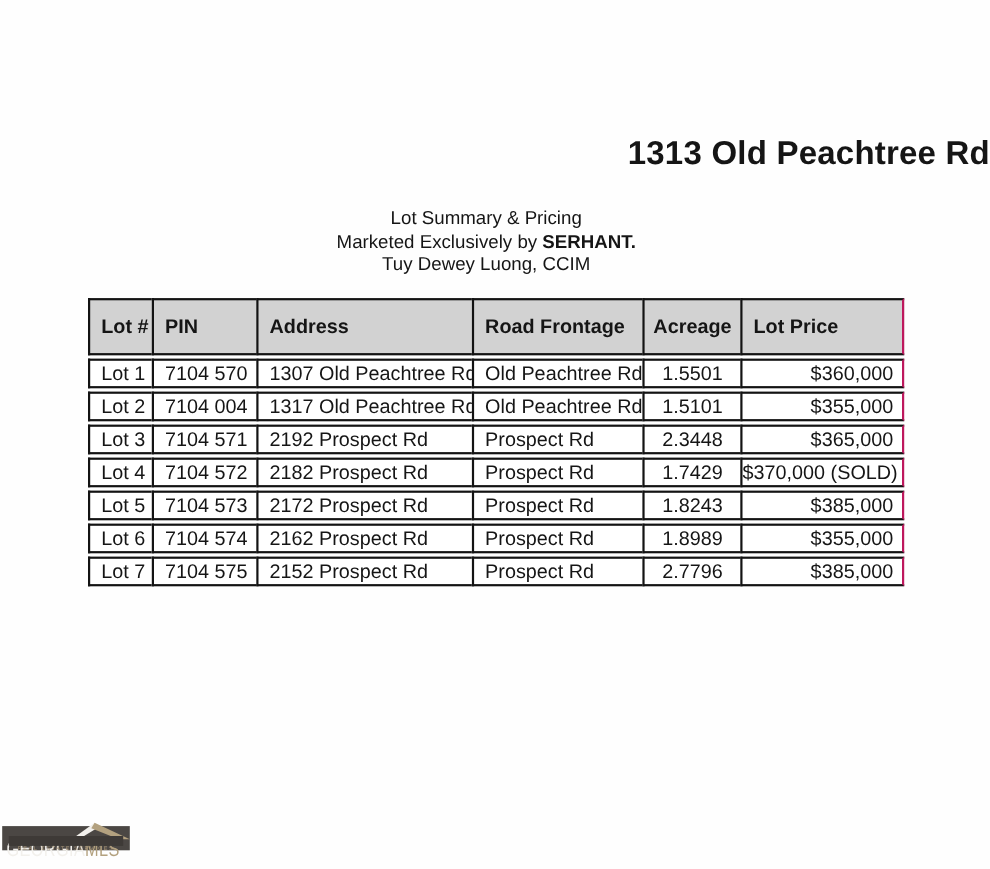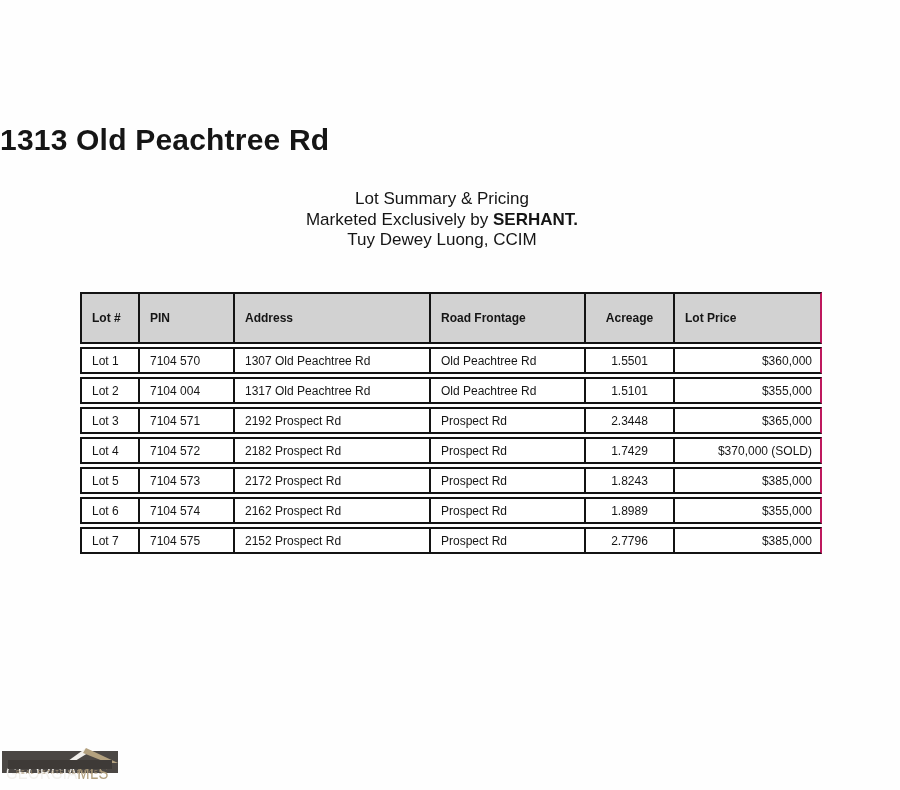--- a/index.html
+++ b/index.html
@@ -15,46 +15,46 @@
     height: 790px;
     background: #fefefe;
     overflow: hidden;
   }
   
   .doc-title {
     position: absolute;
     top: 123px;
     left: 0;
     width: 900px;
-    text-align: left;
+    text-align: right;
     font-size: 30px;
     line-height: 34px;
     font-weight: bold;
     letter-spacing: 0.2px;
   }
   .doc-subtitle {
     position: absolute;
     top: 189px;
     left: 0;
     width: 884px;
     text-align: center;
     font-size: 17px;
     line-height: 20.5px;
   }
   .doc-subtitle .bold { font-weight: bold; }
   
   table.lots {
     position: absolute;
     left: 80px;
-    top: 289px;
+    top: 268px;
     width: 742px;
     table-layout: fixed;
     border-collapse: separate;
     border-spacing: 0 3px;
-    font-size: 12px;
+    font-size: 18px;
   }
   .lots th, .lots td {
     box-sizing: border-box;
     border: 2px solid #131313;
     border-right: none;
     vertical-align: middle;
     white-space: nowrap;
     overflow: hidden;
     padding: 0 0 0 10px;
     text-align: left;

